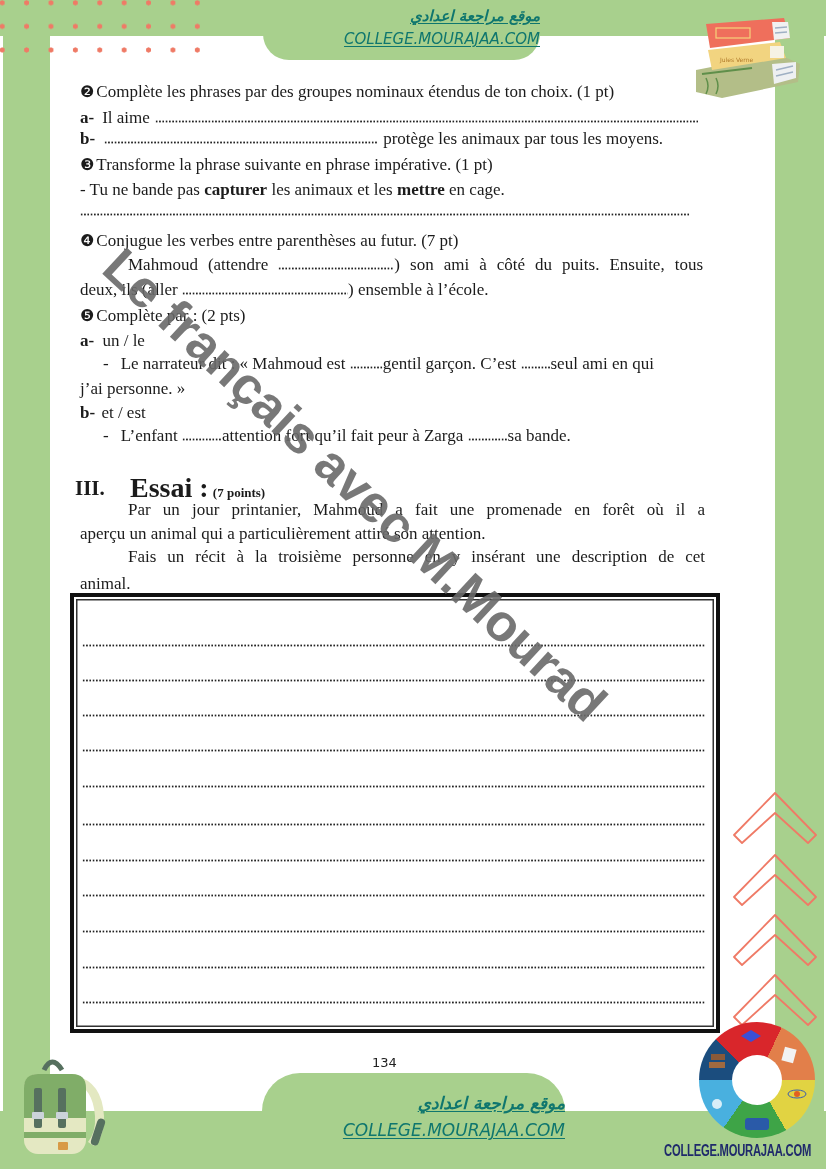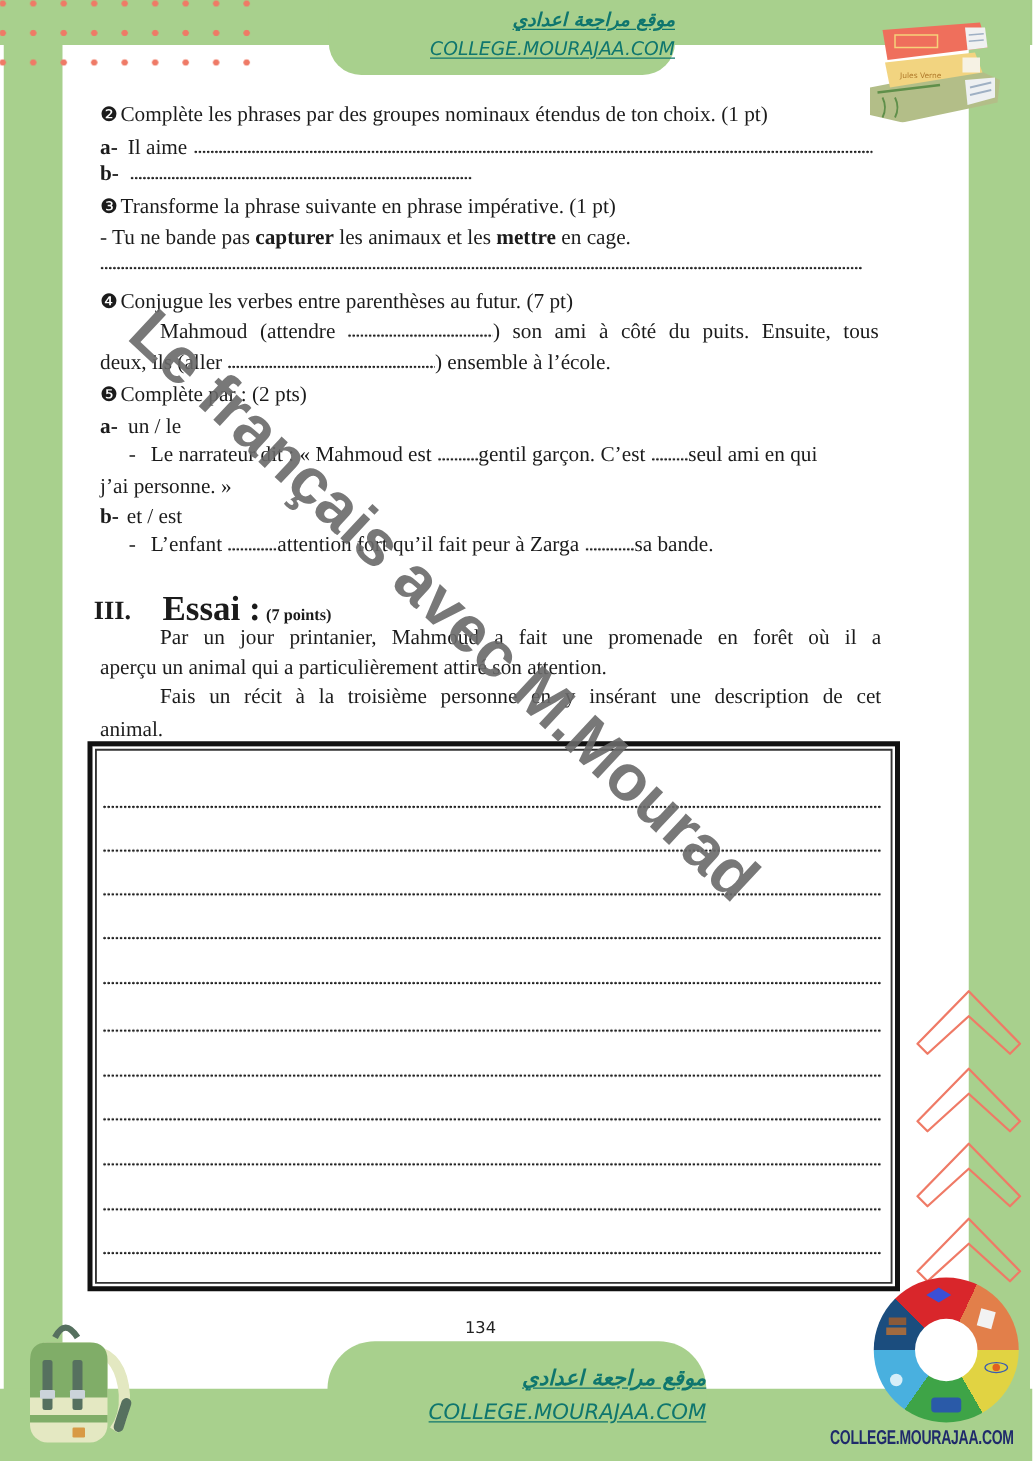--- a/index.html
+++ b/index.html
@@ -82,20 +82,21 @@
   <span class="num">❷</span><span>Complète les phrases par des groupes nominaux étendus de ton choix. (1 pt)</span>
 </div>
 <div class="ln flexline" style="top:108px;width:618px;">
   <span class="b">a-</span>
   <span style="margin-left:8px;">Il aime</span>
   <span class="dots" style="flex:1;margin-left:5px;"></span>
 </div>
 <div class="ln flexline" style="top:129px;">
   <span class="b">b-</span>
   <span class="dots" style="width:274px;margin-left:9px;margin-right:5px;"></span>
+  <span>protège les animaux par tous les moyens.</span>
 </div>
 
 <div class="ln" style="top:155px;">
   <span class="num">❸</span><span>Transforme la phrase suivante en phrase impérative. (1 pt)</span>
 </div>
 <div class="ln" style="top:180px;"><span>- Tu ne bande pas </span><span class="b">capturer</span><span> les animaux et les </span><span class="b">mettre</span><span> en cage.</span></div>
 <div class="abs dots" style="left:80px;top:213px;width:610px;"></div>
 
 <div class="ln" style="top:231px;">
   <span class="num">❹</span><span>Conjugue les verbes entre parenthèses au futur. (7 pt)</span>

